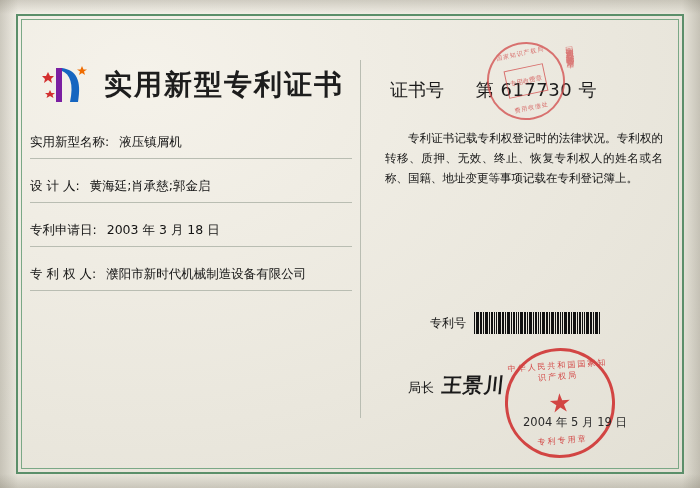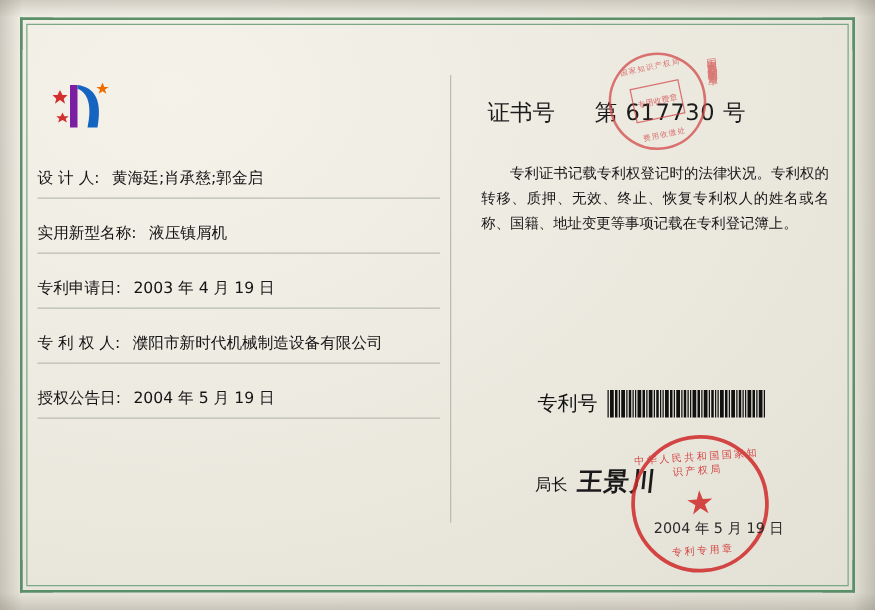--- a/index.html
+++ b/index.html
@@ -132,21 +132,21 @@
   }
   .para-block p { margin: 0 0 9px 0; text-indent: 2em; }
 
   
   .patent-no-row {
     position: absolute;
     left: 430px;
     top: 312px;
     display: flex;
     align-items: center;
-    font-size: 16px;
+    font-size: 12px;
     color: #141414;
   }
   .patent-no-row .pn-label { margin-right: 8px; white-space: nowrap; }
   .barcode {
     height: 22px;
     display: flex;
     align-items: flex-end;
   }
   .barcode i {
     display: block;
@@ -157,21 +157,20 @@
 
   
   .director {
     position: absolute;
     left: 408px;
     top: 372px;
     font-size: 13px;
     color: #141414;
     display: flex;
     align-items: baseline;
-    margin-left: 20px;
   }
   .director .dlabel { margin-right: 8px; }
   .director .dsign {
     font-family: "DejaVu Serif", "Liberation Serif", serif;
     font-size: 20px;
     font-weight: bold;
     color: #1a1a1a;
     letter-spacing: 1px;
     transform: skewX(-6deg);
   }
@@ -312,55 +311,52 @@
         <path d="M20 6 C34 8, 40 18, 36 40 L28 40 C32 22, 28 12, 20 9 Z" fill="#1565c0"></path>
         <g fill="#d32f2f">
           <polygon points="6,10 8,14 12,14 9,17 10,21 6,18 2,21 3,17 0,14 4,14"></polygon>
           <polygon points="8,28 9.5,31 13,31 10.5,33 11.5,36 8,34 4.5,36 5.5,33 3,31 6.5,31"></polygon>
         </g>
         <g fill="#ef6c00">
           <polygon points="40,4 41.5,7.5 45,7.5 42,9.5 43,13 40,11 37,13 38,9.5 35,7.5 38.5,7.5"></polygon>
         </g>
       </svg>
     </div>
+    <div class="doc-title">实用新型专利证书</div>
   </div>
 
   <div class="cert-no">
     <span class="label">证书号</span>
     <span class="value">第 617730 号</span>
   </div>
 
   <div class="seal-small">
     <div class="ring-text top">国家知识产权局</div>
     <div class="inner-box">专用收费章</div>
     <div class="ring-text bottom">费用收缴处</div>
   </div>
   <div class="seal-strip">国家知识产权局专利局收费专用章</div>
 
   <div class="fields">
+    <div class="field">
+      <span class="flabel">实用新型名称:</span>
+      <span class="fvalue">液压镇屑机</span>
+    </div>
     <div class="field">
       <span class="flabel">设 计 人:</span>
       <span class="fvalue">黄海廷;肖承慈;郭金启</span>
     </div>
     <div class="field">
-      <span class="flabel">实用新型名称:</span>
-      <span class="fvalue">液压镇屑机</span>
-    </div>
-    <div class="field">
       <span class="flabel">专利申请日:</span>
-      <span class="fvalue">2003 年 4 月 19 日</span>
+      <span class="fvalue">2003 年 3 月 18 日</span>
     </div>
     <div class="field">
       <span class="flabel">专 利 权 人:</span>
       <span class="fvalue">濮阳市新时代机械制造设备有限公司</span>
     </div>
-    <div class="field">
-      <span class="flabel">授权公告日:</span>
-      <span class="fvalue">2004 年 5 月 19 日</span>
-    </div>
   </div>
 
   <div class="para-block">
     <p>专利证书记载专利权登记时的法律状况。专利权的转移、质押、无效、终止、恢复专利权人的姓名或名称、国籍、地址变更等事项记载在专利登记簿上。</p>
   </div>
 
   <div class="patent-no-row">
     <span class="pn-label">专利号</span>
     <span class="barcode" id="barcode">
         <i style="width: 1px;"></i>

